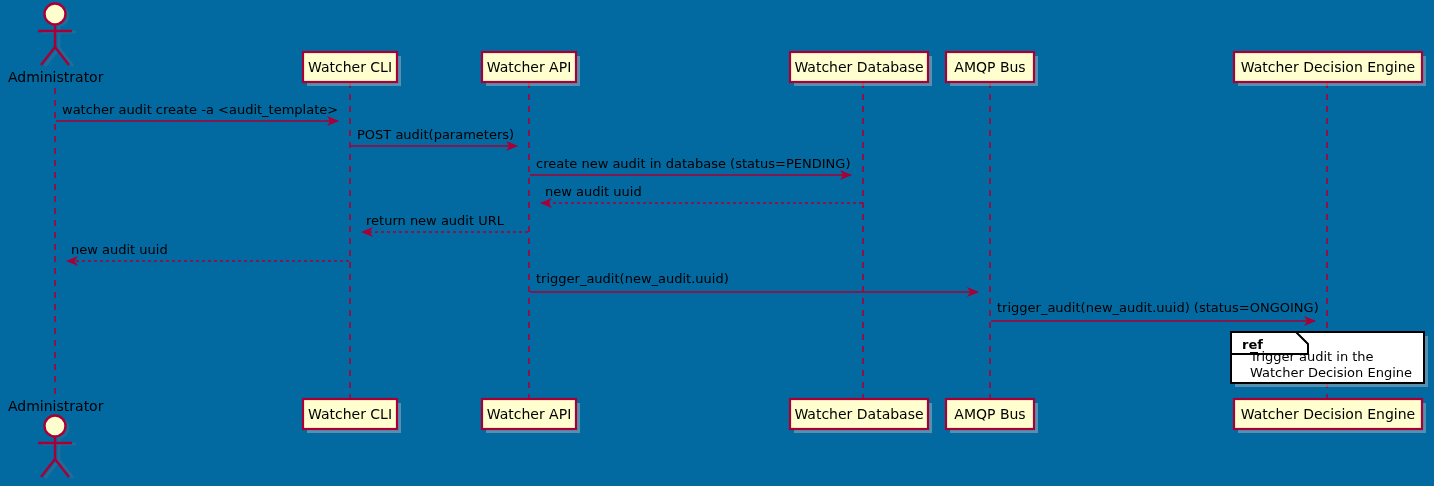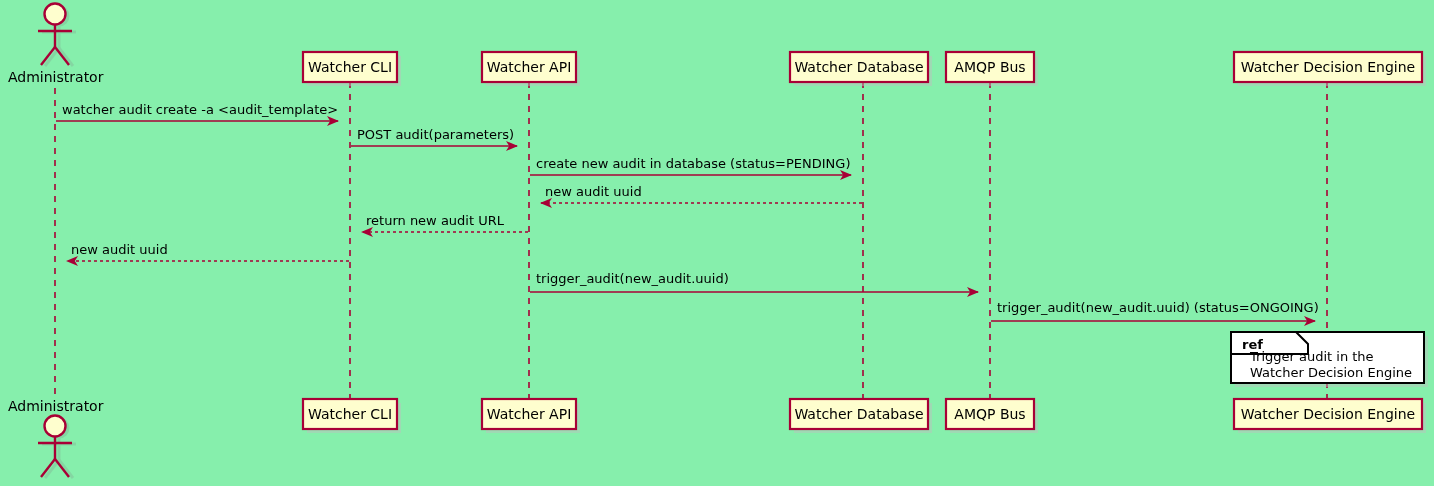--- a/index.html
+++ b/index.html
@@ -7,21 +7,21 @@
     padding: 0;
     background: #FFFFFF;
   }
   body {
     font-family: "DejaVu Sans", sans-serif;
   }
   #diagram {
     position: relative;
     width: 1434px;
     height: 486px;
-    background: #86efac;
+    background: #0369a1;
     overflow: hidden;
   }
   #diagram svg {
     position: absolute;
     top: 0;
     left: 0;
   }
   .plabel {
     font-family: "DejaVu Sans", sans-serif;
     font-size: 14px;

